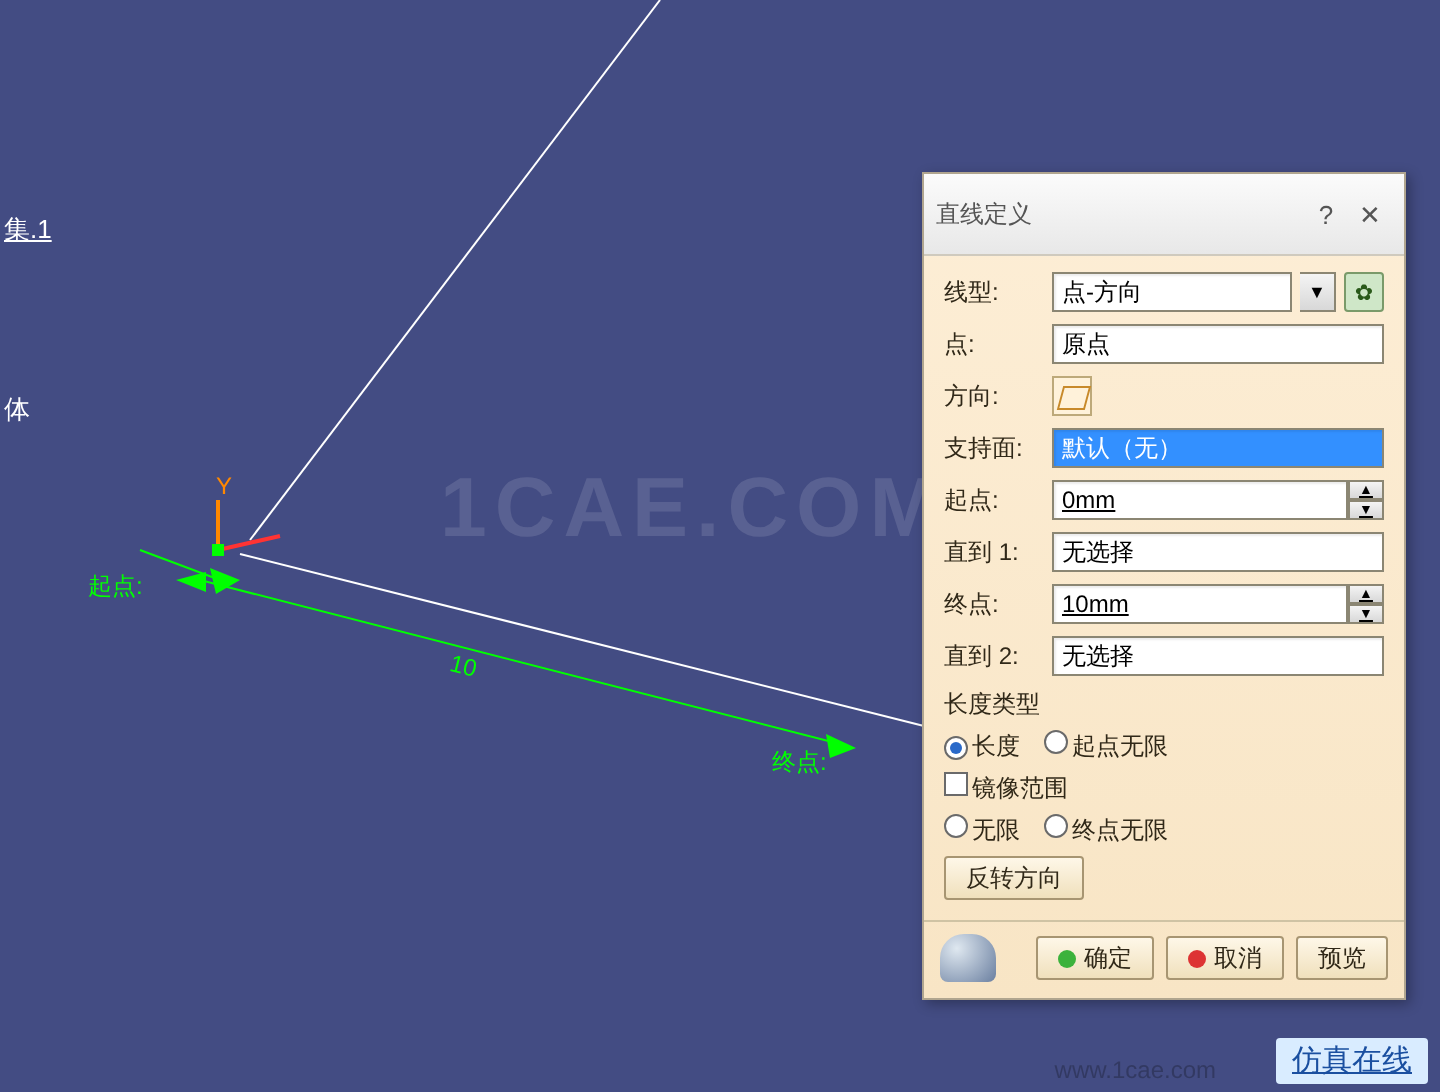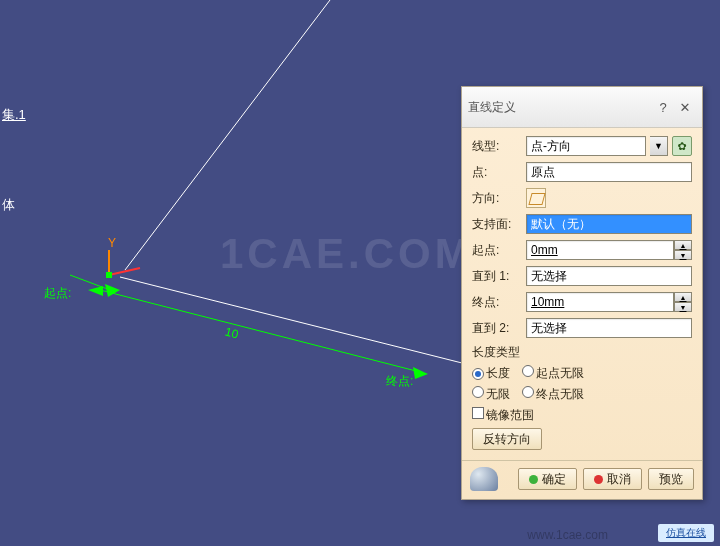--- a/index.html
+++ b/index.html
@@ -211,21 +211,21 @@
     border-radius: 12px 12px 4px 4px;
     margin-right: auto;
   }
   .bottom-link {
     position: absolute;
     right: 6px; bottom: 4px;
     background: #d9ecff;
     padding: 2px 8px;
     color: #1a4fa0;
     border-radius: 2px;
-    font-size: 10px;
+    font-size: 15px;
     text-decoration: underline;
   }
   svg.canvas-overlay {
     position: absolute;
     left: 0; top: 0;
     width: 720px; height: 546px;
     pointer-events: none;
   }
 </style>
 </head>
@@ -341,26 +341,26 @@
           </div>
       </div>
 
       <div class="section-lbl">长度类型</div>
 
       <div class="radio-row">
         <label><span class="radio on"></span><span>长度</span></label>
         <label><span class="radio"></span><span>起点无限</span></label>
       </div>
       <div class="radio-row">
+        <label><span class="chk"></span><span>镜像范围</span></label>
+      </div>
+
+      <div class="radio-row">
         <label><span class="radio"></span><span>无限</span></label>
         <label><span class="radio"></span><span>终点无限</span></label>
-      </div>
-
-      <div class="radio-row">
-        <label><span class="chk"></span><span>镜像范围</span></label>
       </div>
 
       <div style="margin-top:0;">
         <div class="btn">
             <span>反转方向</span>
           </div>
       </div>
 
     </div>
     <div class="footer">

